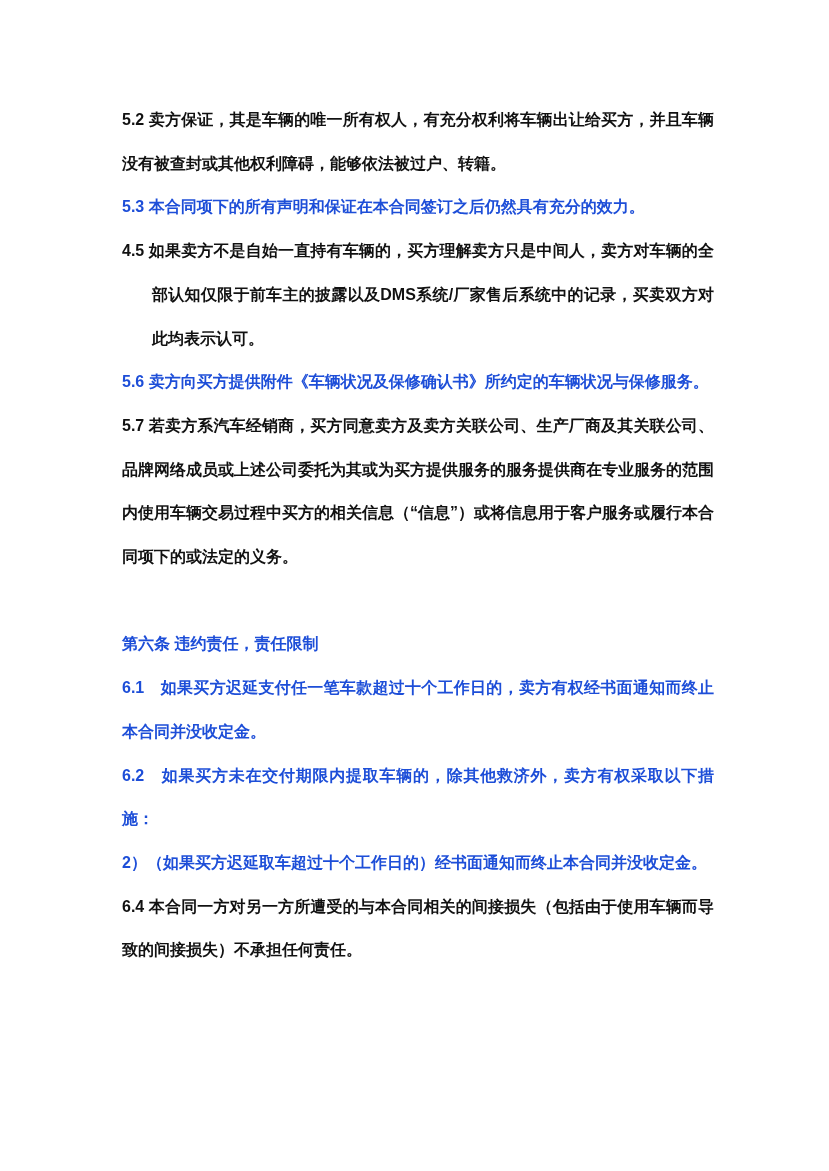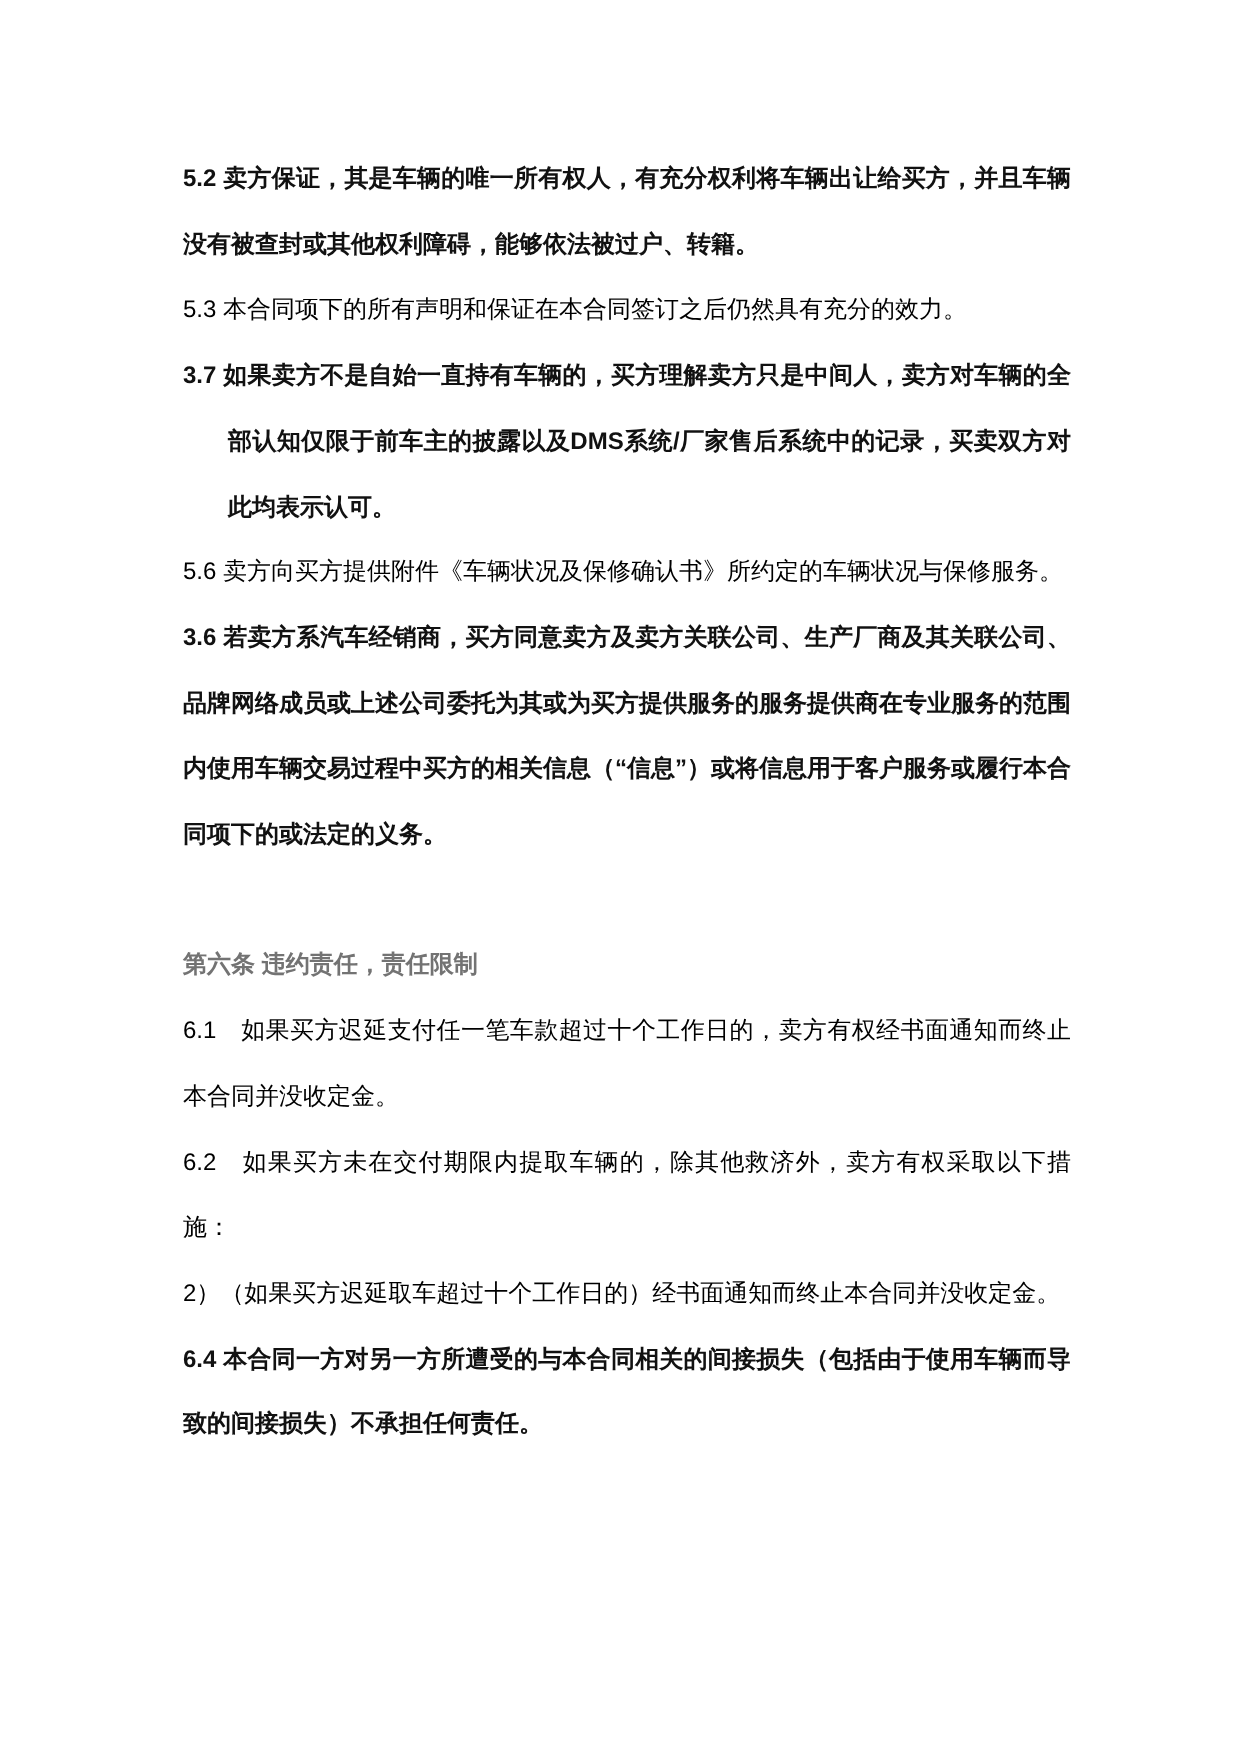--- a/index.html
+++ b/index.html
@@ -16,51 +16,51 @@
     box-sizing: border-box;
     padding: 98px 115px 0 122px;
     font-family: "Liberation Sans", "DejaVu Sans", sans-serif;
     overflow: hidden;
   }
   .para {
     margin: 0;
     font-size: 16px;
     line-height: 43.7px;
     text-align: justify;
-    color: #000000;
-    font-weight: 400;
+    color: #1d4ed8;
+    font-weight: 700;
     word-break: break-all;
   }
   .para.bold {
     color: #111111;
     font-weight: 700;
   }
   .para.hang {
     padding-left: 30px;
     text-indent: -30px;
   }
   .section-heading {
     margin: 43.7px 0 0 0;
     font-size: 16px;
     line-height: 43.7px;
-    color: #737373;
+    color: #1d4ed8;
     font-weight: 700;
     text-align: left;
   }
 </style>
 </head>
 <body>
 
 <div class="page">
 
   <p class="para bold">5.2 卖方保证，其是车辆的唯一所有权人，有充分权利将车辆出让给买方，并且车辆没有被查封或其他权利障碍，能够依法被过户、转籍。</p>
   <p class="para">5.3 本合同项下的所有声明和保证在本合同签订之后仍然具有充分的效力。</p>
-  <p class="para bold hang">3.7 如果卖方不是自始一直持有车辆的，买方理解卖方只是中间人，卖方对车辆的全部认知仅限于前车主的披露以及DMS系统/厂家售后系统中的记录，买卖双方对此均表示认可。</p>
+  <p class="para bold hang">4.5 如果卖方不是自始一直持有车辆的，买方理解卖方只是中间人，卖方对车辆的全部认知仅限于前车主的披露以及DMS系统/厂家售后系统中的记录，买卖双方对此均表示认可。</p>
   <p class="para">5.6 卖方向买方提供附件《车辆状况及保修确认书》所约定的车辆状况与保修服务。</p>
-  <p class="para bold">3.6 若卖方系汽车经销商，买方同意卖方及卖方关联公司、生产厂商及其关联公司、品牌网络成员或上述公司委托为其或为买方提供服务的服务提供商在专业服务的范围内使用车辆交易过程中买方的相关信息（“信息”）或将信息用于客户服务或履行本合同项下的或法定的义务。</p>
+  <p class="para bold">5.7 若卖方系汽车经销商，买方同意卖方及卖方关联公司、生产厂商及其关联公司、品牌网络成员或上述公司委托为其或为买方提供服务的服务提供商在专业服务的范围内使用车辆交易过程中买方的相关信息（“信息”）或将信息用于客户服务或履行本合同项下的或法定的义务。</p>
 
   <h2 class="section-heading">第六条 违约责任，责任限制</h2>
 
   <p class="para">6.1　如果买方迟延支付任一笔车款超过十个工作日的，卖方有权经书面通知而终止本合同并没收定金。</p>
   <p class="para">6.2　如果买方未在交付期限内提取车辆的，除其他救济外，卖方有权采取以下措施：</p>
   <p class="para">2）（如果买方迟延取车超过十个工作日的）经书面通知而终止本合同并没收定金。</p>
   <p class="para bold">6.4 本合同一方对另一方所遭受的与本合同相关的间接损失（包括由于使用车辆而导致的间接损失）不承担任何责任。</p>
 
 </div>
 

